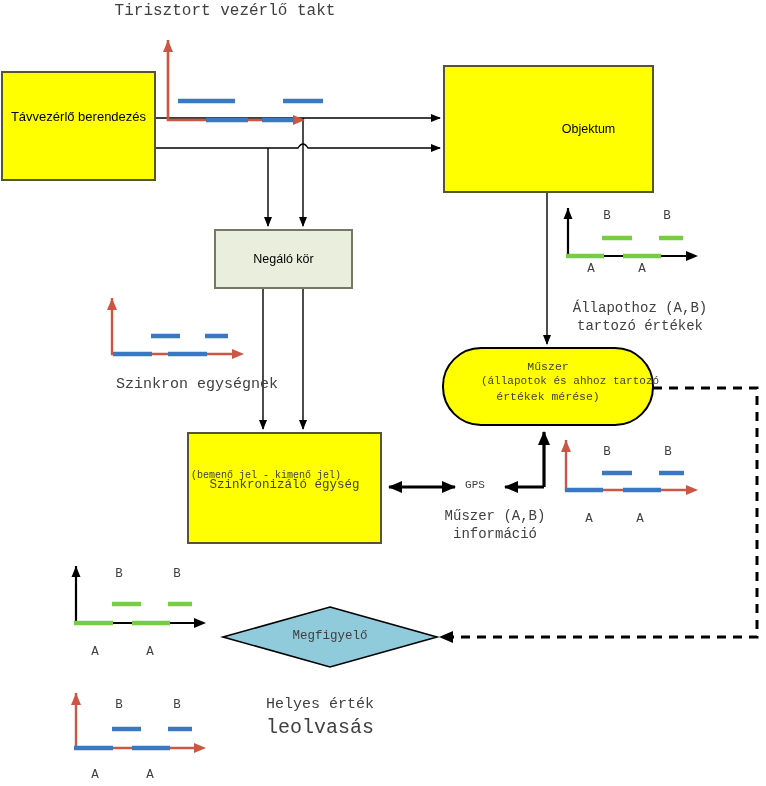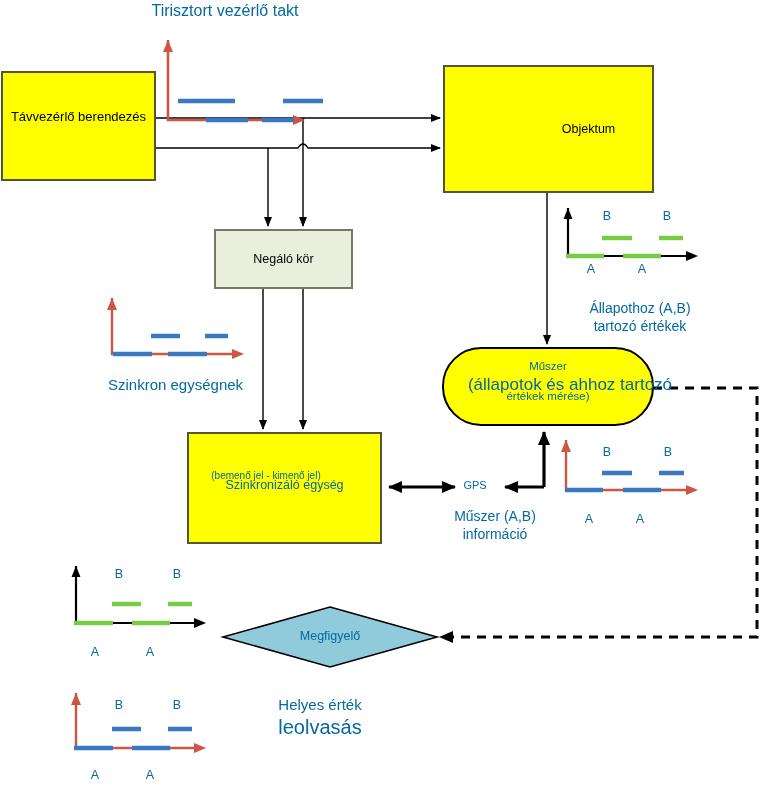--- a/index.html
+++ b/index.html
@@ -1,19 +1,19 @@
 <!DOCTYPE html>
 <html><head>
 <meta charset="utf-8">
 <style>
   html,body{margin:0;padding:0;background:#ffffff;}
   body{width:766px;height:786px;font-family:"Liberation Sans",sans-serif;overflow:hidden;}
   #stage{position:relative;width:766px;height:786px;background:#fff;}
   svg.layer{position:absolute;left:0;top:0;width:766px;height:786px;}
-  .txt{position:absolute;font-family:Liberation Sans, sans-serif;color:#0369a1;white-space:pre;line-height:1.18;}
+  .txt{position:absolute;font-family:Liberation Mono, monospace;color:#404040;white-space:pre;line-height:1.18;}
   .ctr{text-align:center;}
   .boxlabel{position:absolute;display:flex;align-items:center;justify-content:center;text-align:center;color:#000;}
 </style>
 </head>
 <body>
 
 <div id="stage">
 
   <svg class="layer" viewBox="0 0 766 786">
     <defs>
@@ -123,37 +123,37 @@
 
   <div class="txt ctr" style="left:60px;top:2px;width:330px;font-size:16px;">Tirisztort vezérlő takt</div>
 
   <div class="boxlabel" style="left:2px;top:72px;width:153px;height:88px;font-size:13px;">Távvezérlő berendezés</div>
 
   <div class="boxlabel" style="left:444px;top:66px;width:209px;height:126px;font-size:12.5px;padding-left:40px;">Objektum</div>
 
   <div class="boxlabel" style="left:215px;top:230px;width:137px;height:58px;font-size:12.5px;">Negáló kör</div>
 
   <div class="txt ctr" style="left:443px;top:360px;width:210px;font-size:11.5px;">Műszer</div>
-  <div class="txt ctr" style="left:443px;top:375px;width:254px;font-size:17px;">(állapotok és ahhoz tartozó</div>
+  <div class="txt ctr" style="left:443px;top:375px;width:254px;font-size:11px;">(állapotok és ahhoz tartozó</div>
   <div class="txt ctr" style="left:443px;top:390px;width:210px;font-size:11.5px;">értékek mérése)</div>
 
   <div class="txt ctr" style="left:188px;top:478px;width:193px;font-size:12.5px;">Szinkronizáló egység</div>
   <div class="txt ctr" style="left:188px;top:470px;width:156px;font-size:10px;">(bemenő jel - kimenő jel)</div>
 
   <div class="txt ctr" style="left:270px;top:629px;width:120px;font-size:12.5px;">Megfigyelő</div>
 
   <div class="txt ctr" style="left:598px;top:209px;width:18px;font-size:12.5px;">B</div>
   <div class="txt ctr" style="left:658px;top:209px;width:18px;font-size:12.5px;">B</div>
   <div class="txt ctr" style="left:582px;top:262px;width:18px;font-size:12.5px;">A</div>
   <div class="txt ctr" style="left:633px;top:262px;width:18px;font-size:12.5px;">A</div>
 
   <div class="txt ctr" style="left:540px;top:300px;width:200px;font-size:14px;">Állapothoz (A,B)</div>
   <div class="txt ctr" style="left:540px;top:318px;width:200px;font-size:14px;">tartozó értékek</div>
 
-  <div class="txt" style="left:108px;top:376px;font-size:15px;">Szinkron egységnek</div>
+  <div class="txt" style="left:116px;top:376px;font-size:15px;">Szinkron egységnek</div>
 
   <div class="txt ctr" style="left:598px;top:445px;width:18px;font-size:12.5px;">B</div>
   <div class="txt ctr" style="left:659px;top:445px;width:18px;font-size:12.5px;">B</div>
   <div class="txt ctr" style="left:580px;top:512px;width:18px;font-size:12.5px;">A</div>
   <div class="txt ctr" style="left:631px;top:512px;width:18px;font-size:12.5px;">A</div>
 
   <div class="txt ctr" style="left:455px;top:479px;width:40px;font-size:11px;">GPS</div>
   <div class="txt ctr" style="left:435px;top:508px;width:120px;font-size:14px;">Műszer (A,B)</div>
   <div class="txt ctr" style="left:435px;top:526px;width:120px;font-size:14px;">információ</div>
 

